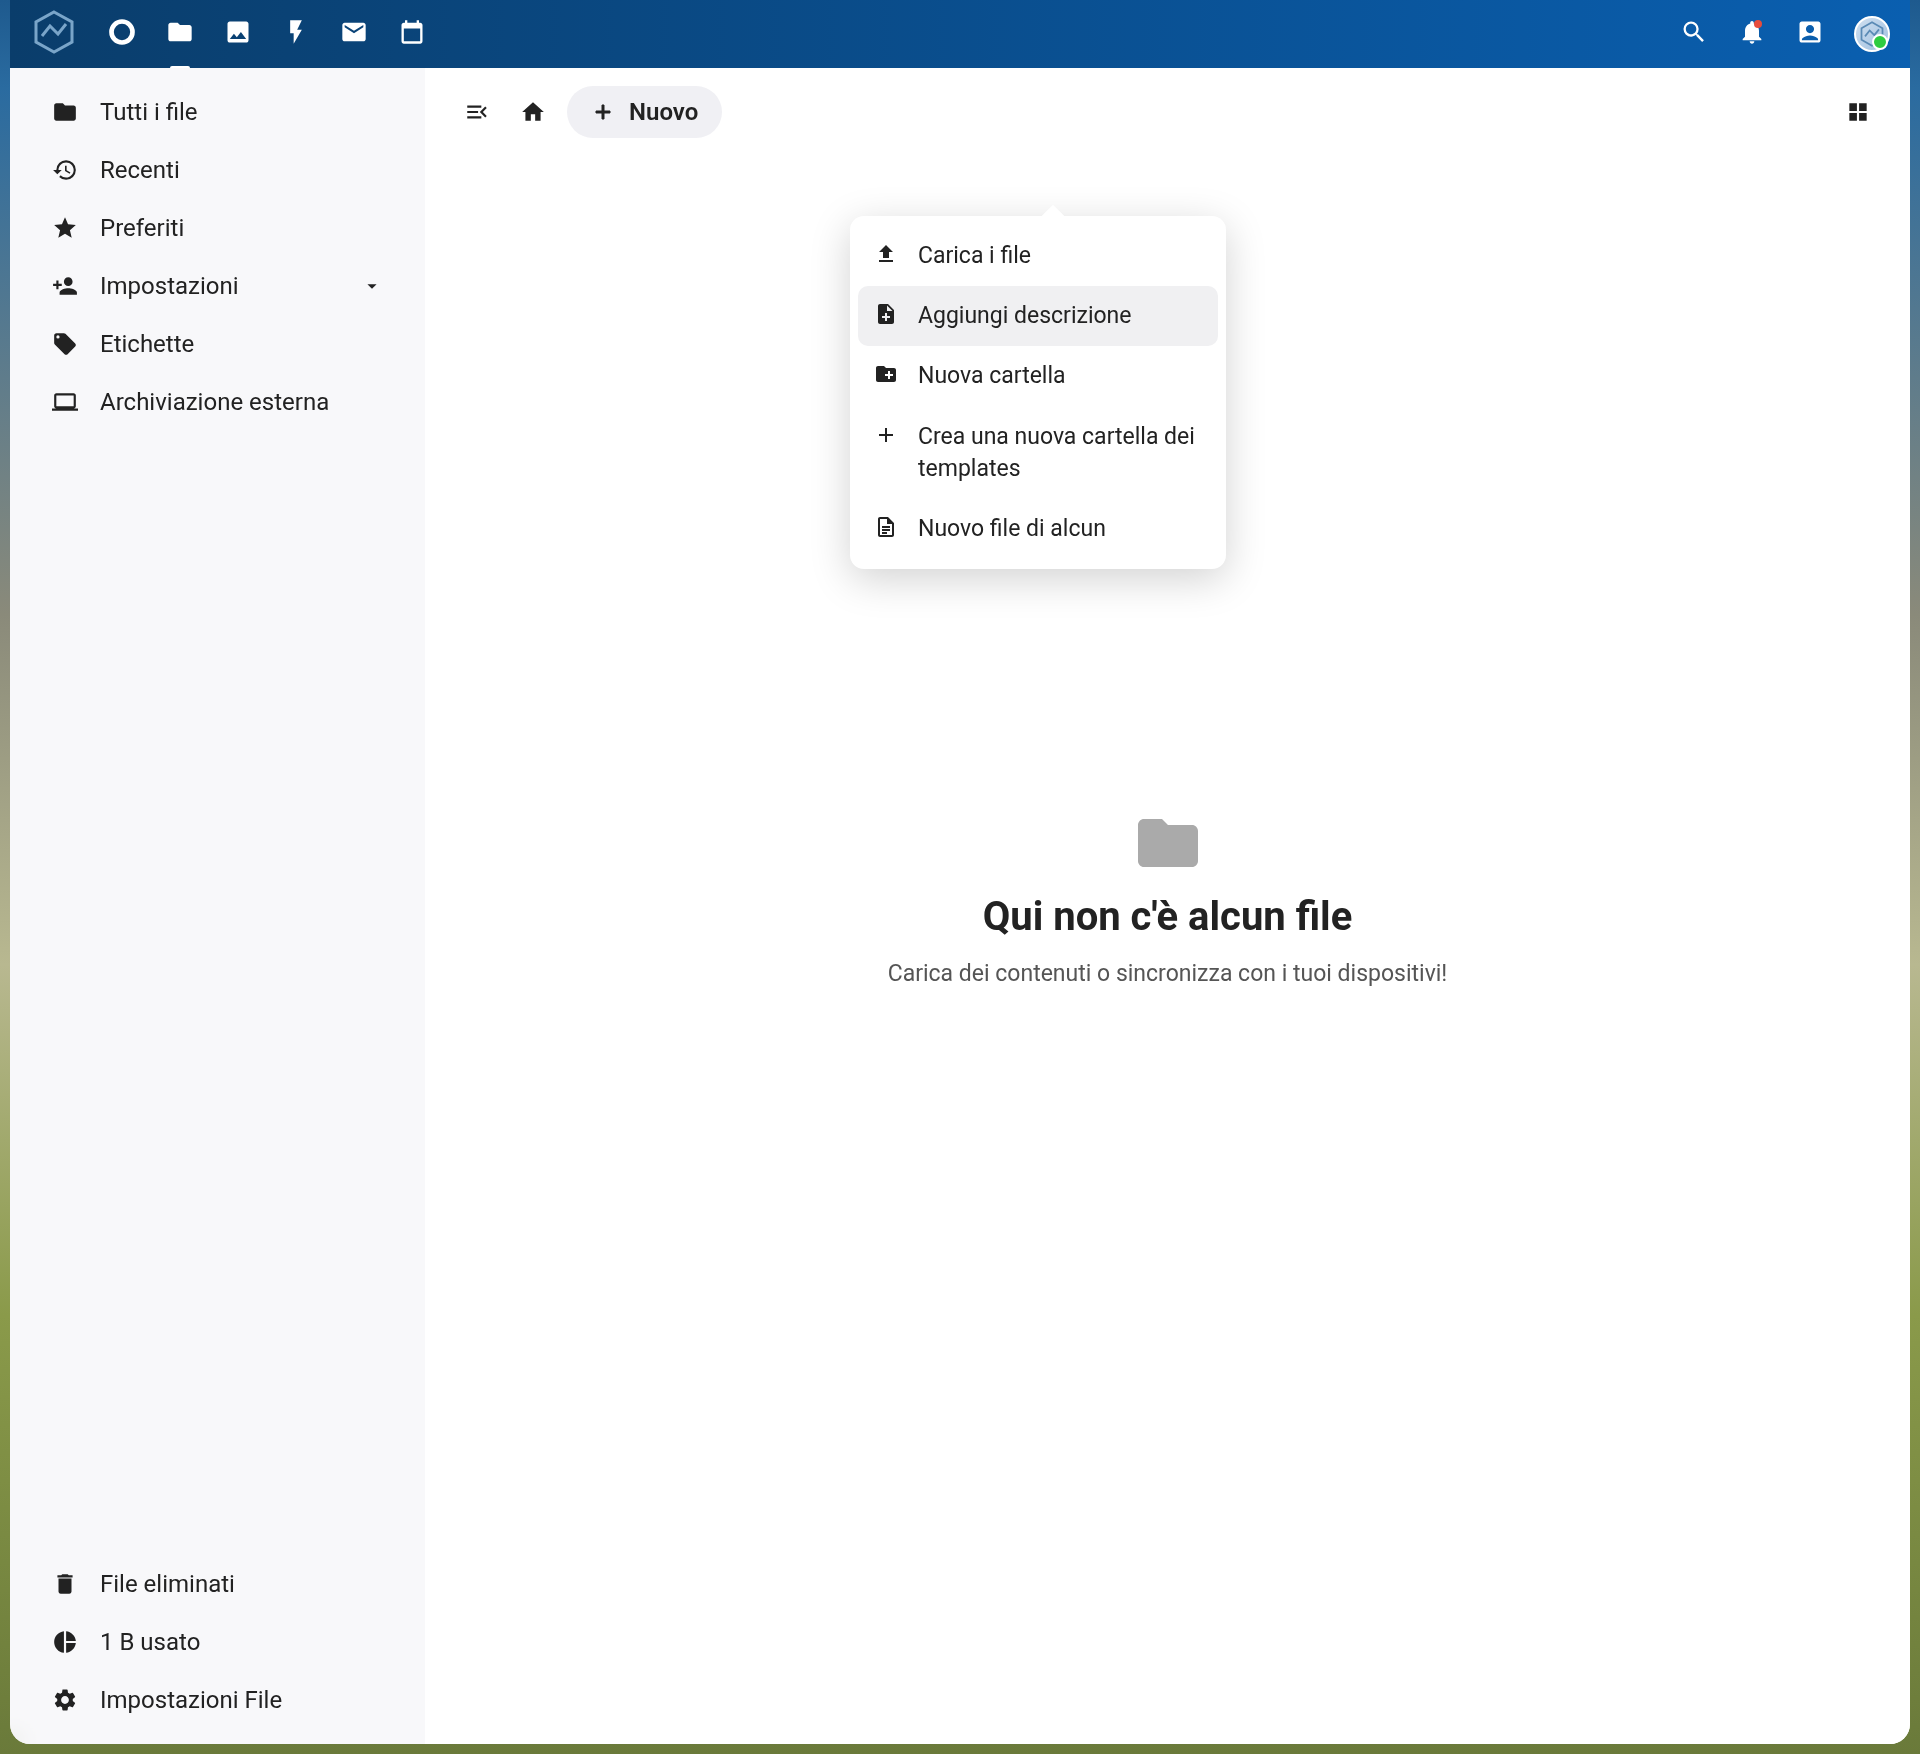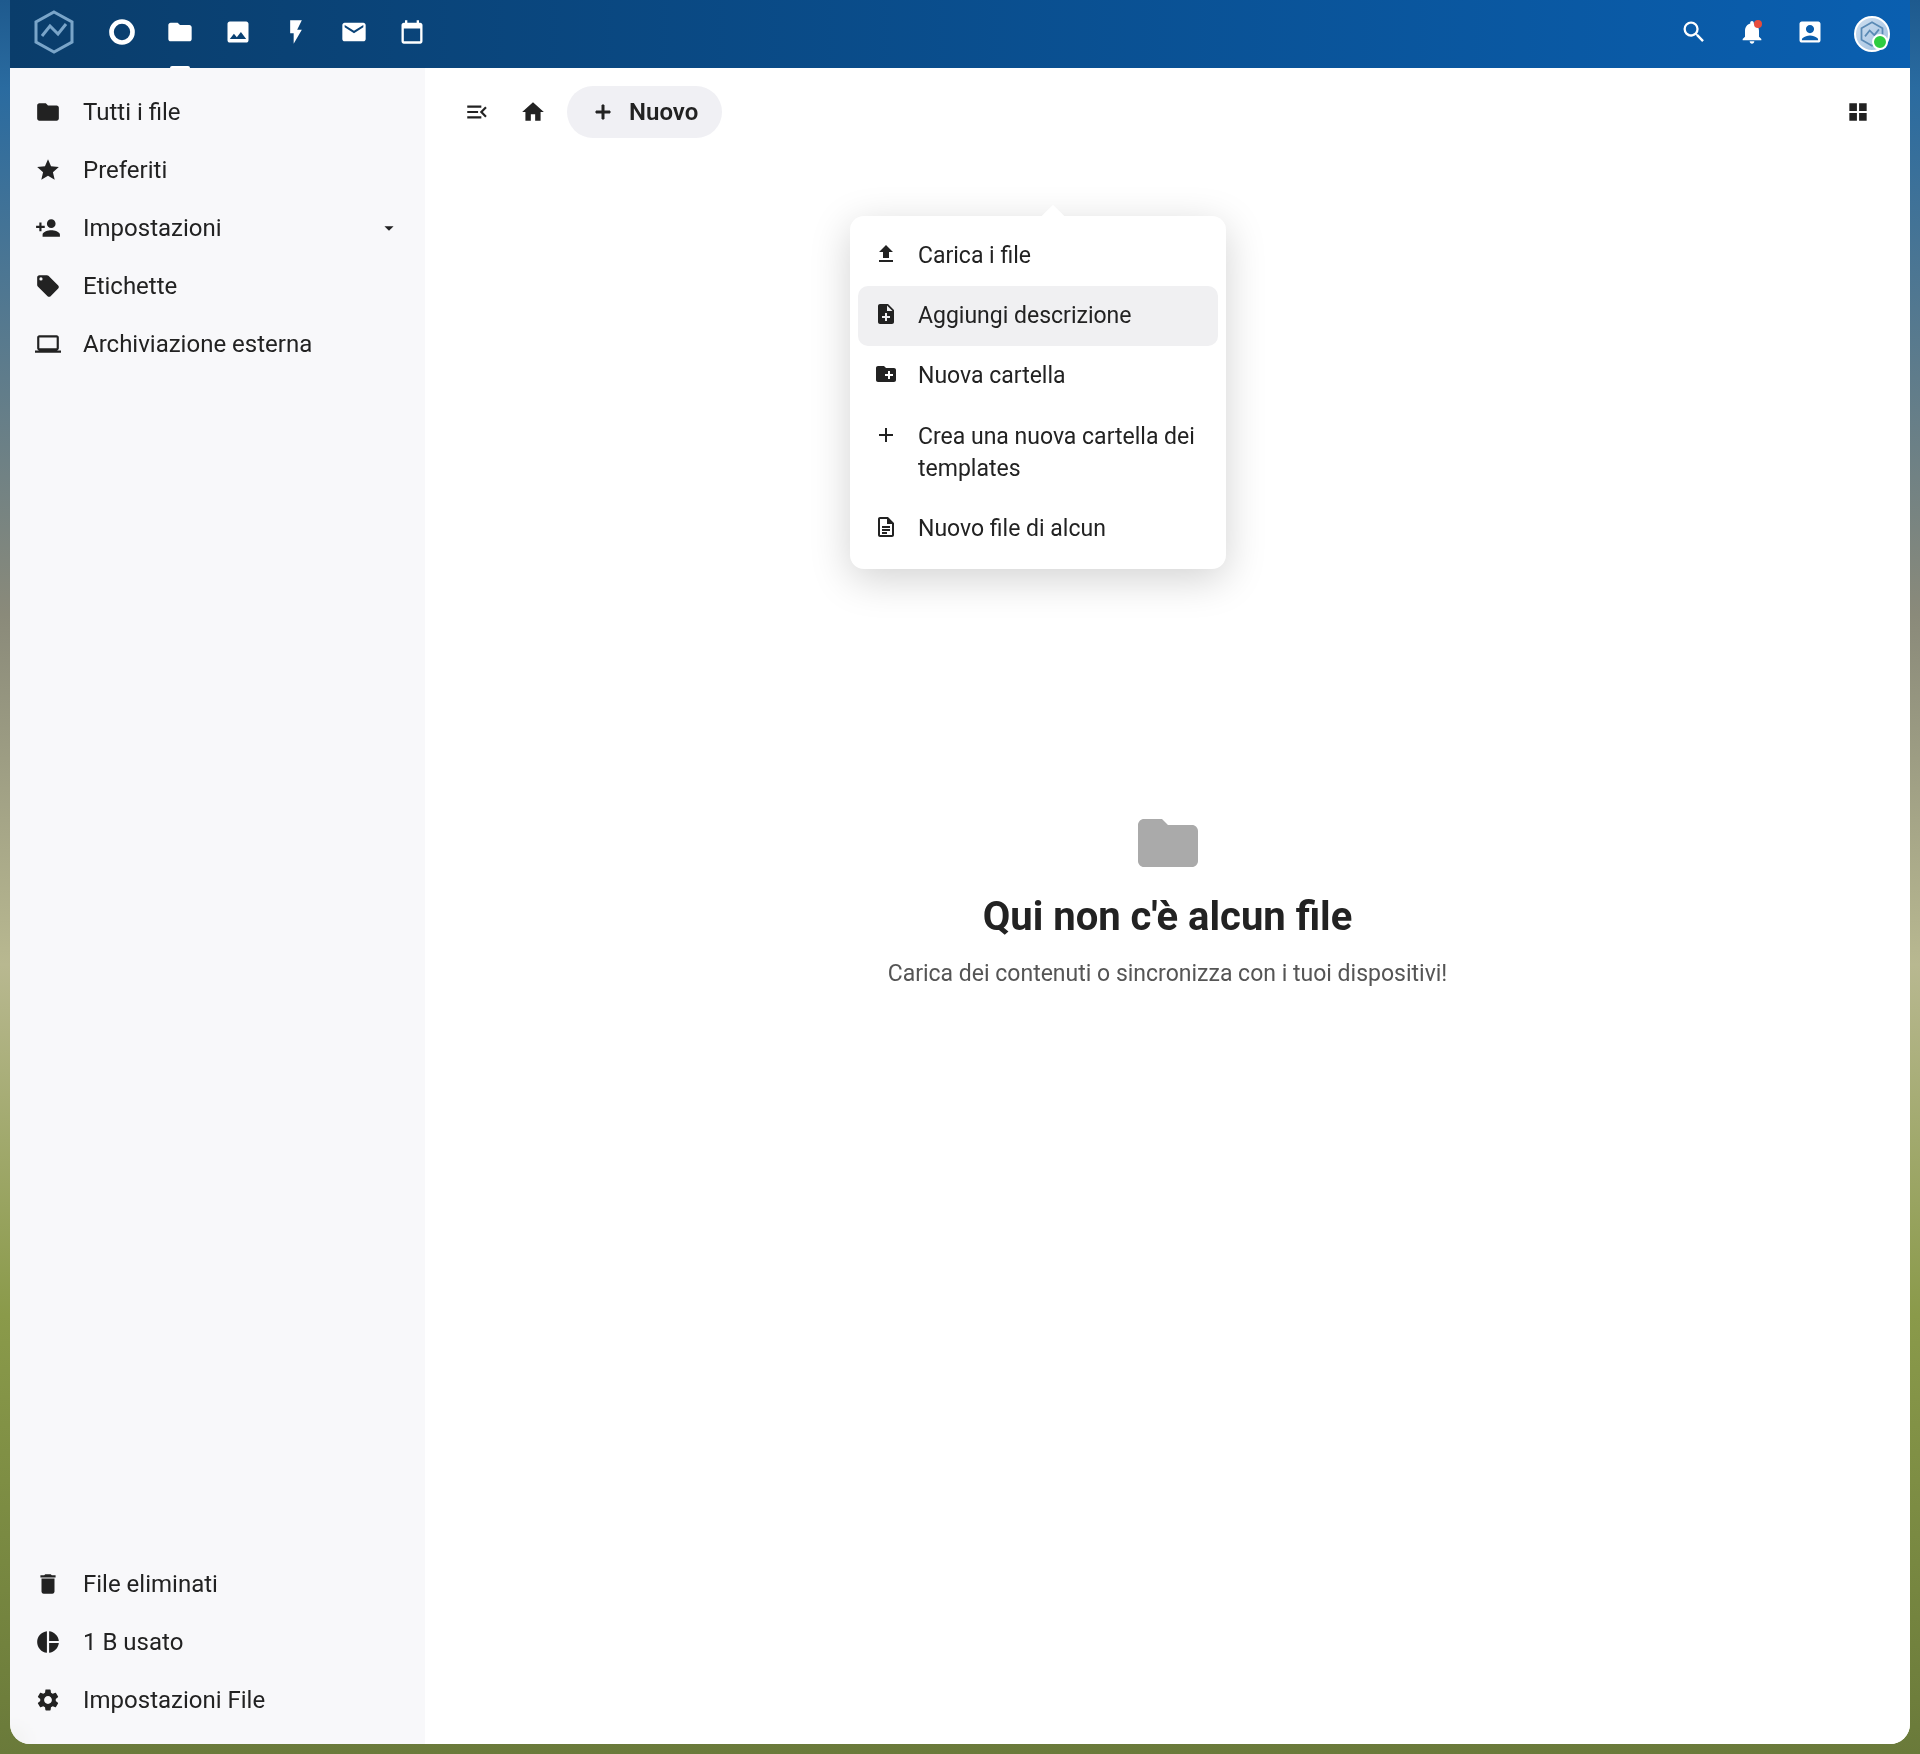--- a/index.html
+++ b/index.html
@@ -12,21 +12,21 @@
 .logo svg { width: 48px; height: 48px; fill: none; stroke: #7aa5c9; stroke-width: 3; }
 .folder-active { position: relative; }
 .folder-active::after { content: ""; position: absolute; bottom: -20px; left: 50%; transform: translateX(-50%); width: 20px; height: 4px; background: #fff; border-radius: 2px; }
 .avatar { width: 36px; height: 36px; border-radius: 50%; background: linear-gradient(135deg, #d0e0f0, #a0c0e0); position: relative; border: 2px solid #fff; display: flex; align-items: center; justify-content: center; }
 .avatar::after { content: ""; position: absolute; bottom: 0; right: 0; width: 12px; height: 12px; background: #2ecc40; border: 2px solid #fff; border-radius: 50%; }
 .notif-dot { position: relative; }
 .notif-dot::after { content: ""; position: absolute; top: 2px; right: 4px; width: 8px; height: 8px; background: #e74c3c; border-radius: 50%; }
 .body-area { flex: 1; display: flex; overflow: hidden; }
 .sidebar { width: 415px; background: rgba(245,245,248,0.75); backdrop-filter: blur(10px); display: flex; flex-direction: column; padding: 15px 0; }
 .sidebar-top { flex: 1; }
-.sidebar-item { display: flex; align-items: center; padding: 15px 25px; cursor: pointer; gap: 22px; text-align: center; }
+.sidebar-item { display: flex; align-items: center; padding: 15px 42px; cursor: pointer; gap: 22px; text-align: center; }
 .sidebar-item svg { width: 26px; height: 26px; fill: #222; flex-shrink: 0; }
 .sidebar-item span { font-size: 24px; color: #222; }
 .sidebar-item .chevron { margin-left: auto; }
 .main { flex: 1; background: #fff; position: relative; display: flex; flex-direction: column; }
 .toolbar { display: flex; align-items: center; padding: 18px 30px; gap: 12px; }
 .icon-btn { width: 44px; height: 44px; display: flex; align-items: center; justify-content: center; cursor: pointer; border-radius: 8px; }
 .icon-btn svg { width: 26px; height: 26px; fill: #222; }
 .new-btn { display: flex; align-items: center; gap: 14px; background: #f0f0f4; padding: 12px 24px; border-radius: 28px; cursor: pointer; }
 .new-btn svg { width: 24px; height: 24px; fill: #222; stroke: #222; }
 .new-btn span { font-size: 24px; font-weight: 600; color: #222; }
@@ -96,20 +96,26 @@
     <div class="sidebar">
       <div class="sidebar-top">
         <div class="sidebar-item">
           <svg viewBox="0 0 24 24">
               <path d="M10 4H4c-1.1 0-2 .9-2 2v12c0 1.1.9 2 2 2h16c1.1 0 2-.9 2-2V8c0-1.1-.9-2-2-2h-8l-2-2z"></path>
             </svg>
           <span>Tutti i file</span>
         </div>
         <div class="sidebar-item">
           <svg viewBox="0 0 24 24">
+              <path d="M13 3a9 9 0 00-9 9H1l3.89 3.89.07.14L9 12H6c0-3.87 3.13-7 7-7s7 3.13 7 7-3.13 7-7 7c-1.93 0-3.68-.79-4.94-2.06l-1.42 1.42A8.954 8.954 0 0013 21a9 9 0 000-18zm-1 5v5l4.28 2.54.72-1.21-3.5-2.08V8H12z"></path>
+            </svg>
+          <span>Recenti</span>
+        </div>
+        <div class="sidebar-item">
+          <svg viewBox="0 0 24 24">
               <path d="M12 17.27L18.18 21l-1.64-7.03L22 9.24l-7.19-.61L12 2 9.19 8.63 2 9.24l5.46 4.73L5.82 21z"></path>
             </svg>
           <span>Preferiti</span>
         </div>
         <div class="sidebar-item">
           <svg viewBox="0 0 24 24">
               <path d="M15 12c2.21 0 4-1.79 4-4s-1.79-4-4-4-4 1.79-4 4 1.79 4 4 4zm-9-2V7H4v3H1v2h3v3h2v-3h3v-2H6zm9 4c-2.67 0-8 1.34-8 4v2h16v-2c0-2.66-5.33-4-8-4z"></path>
             </svg>
           <span>Impostazioni</span>
           <svg class="chevron" viewBox="0 0 24 24" style="width:22px;height:22px;">

